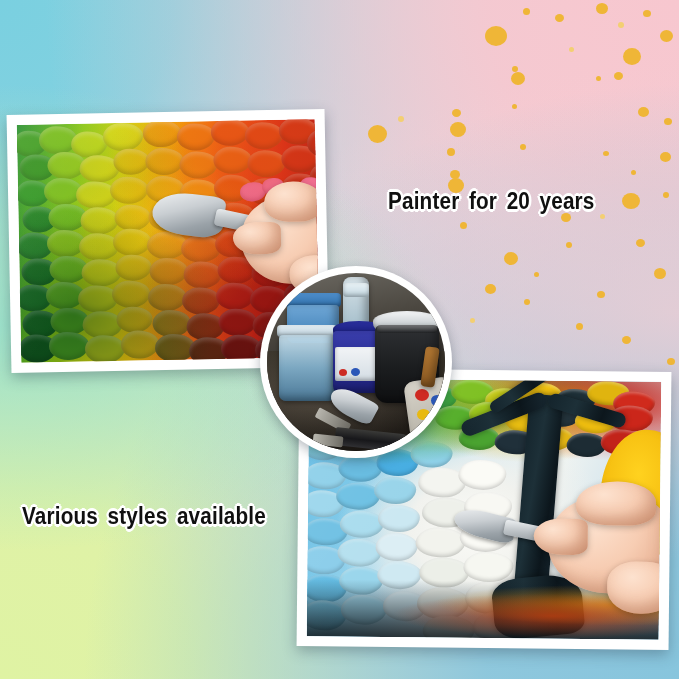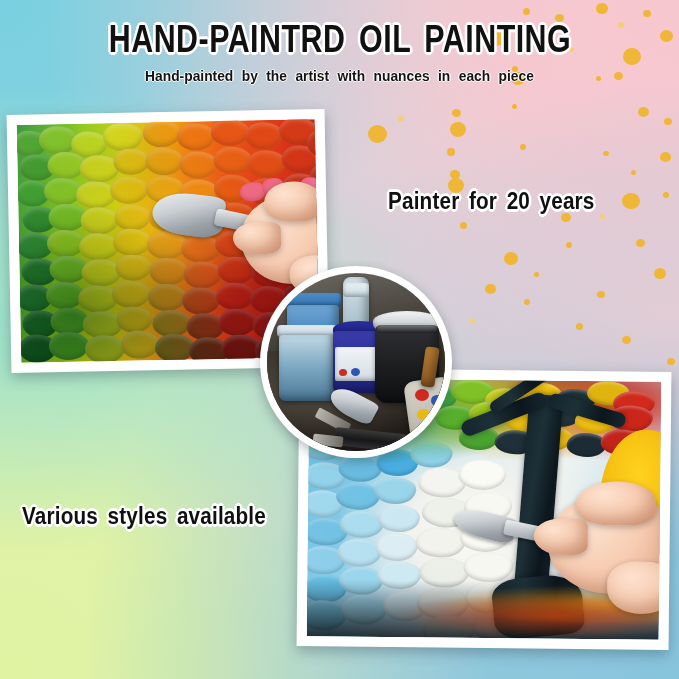--- a/index.html
+++ b/index.html
@@ -324,24 +324,20 @@
     <div class="splat" style="left:485px;top:284px;width:11px;height:10px;"></div>
     <div class="splat" style="left:524px;top:299px;width:6px;height:6px;"></div>
     <div class="splat" style="left:597px;top:291px;width:8px;height:7px;"></div>
     <div class="splat" style="left:654px;top:268px;width:12px;height:11px;"></div>
     <div class="splat" style="left:576px;top:323px;width:7px;height:7px;"></div>
     <div class="splat" style="left:622px;top:336px;width:9px;height:8px;"></div>
     <div class="splat pale" style="left:470px;top:318px;width:5px;height:5px;"></div>
     <div class="splat" style="left:667px;top:358px;width:8px;height:7px;"></div>
   </div>
 
-  <div class="headline-wrap">
-    <div class="headline">HAND-PAINTRD OIL PAINTING</div>
-    <span class="subhead">Hand-painted by the artist with nuances in each piece</span>
-  </div>
 
   <div class="photo-card card-top-left">
     <div class="inner">
       <div class="art-rainbow">
         <div class="strokes">
 
           <div class="stroke" style="left:-4px;top:6px;width:34px;height:26px;background:#3f9c22;"></div>
           <div class="stroke" style="left:22px;top:2px;width:38px;height:28px;background:#86c41a;"></div>
           <div class="stroke" style="left:54px;top:8px;width:36px;height:26px;background:#d2dc14;"></div>
           <div class="stroke" style="left:86px;top:0px;width:40px;height:28px;background:#e8dd12;"></div>

